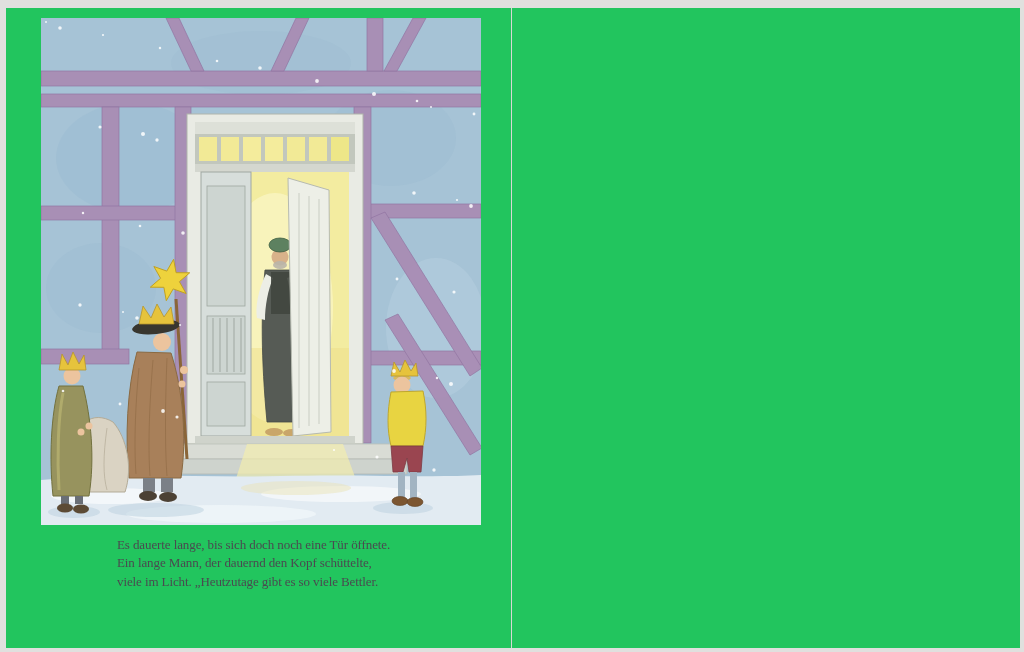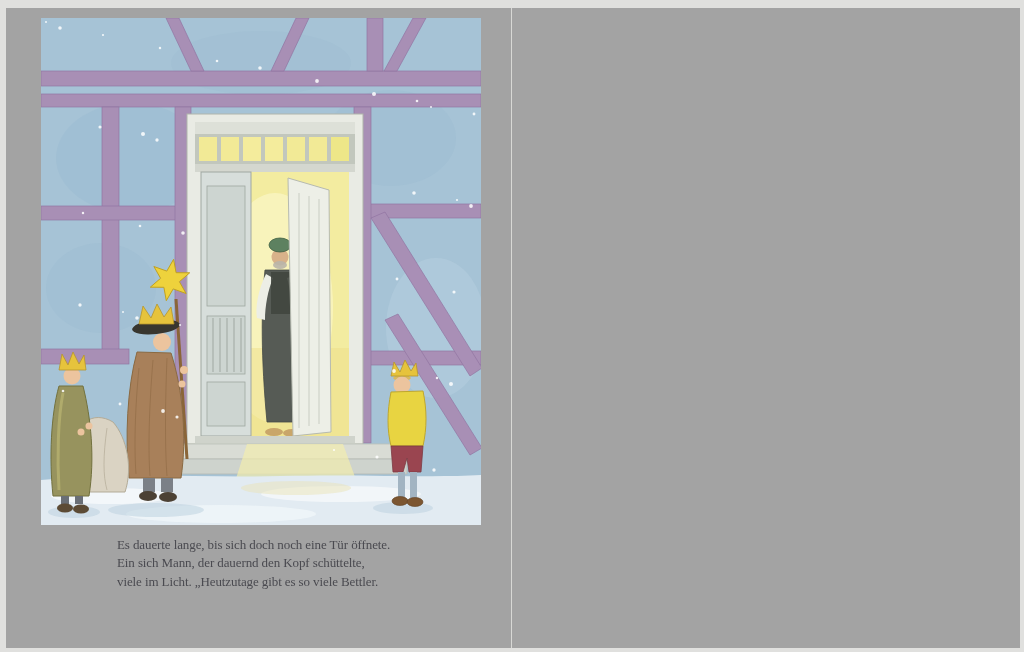--- a/index.html
+++ b/index.html
@@ -3,21 +3,21 @@
 <meta charset="utf-8">
 <style>
   html,body{margin:0;padding:0;}
   body{
     width:1024px;height:652px;position:relative;overflow:hidden;
     background:#e0e0de;
     font-family:"Liberation Serif","DejaVu Serif",serif;
   }
   .spread{
     position:absolute;left:6px;top:8px;right:4px;bottom:4px;
-    background:#a3a3a3;
+    background:#22c55e;
     text-decoration:underline;
   }
   .gutter-line{
     position:absolute;left:505px;top:0;bottom:0;width:1px;
     background:#d8d8d5;
   }
   .page{position:absolute;top:0;bottom:0;}
   .page-left{left:0;width:505px;}
   .page-right{left:506px;right:0;}
   figure{margin:0;padding:0;}
@@ -219,21 +219,21 @@
             <circle cx="410" cy="366" r="2.00" fill="#ffffff" opacity="0.85"></circle>
             <circle cx="116" cy="122" r="1.67" fill="#ffffff" opacity="0.85"></circle>
             <circle cx="390" cy="89" r="1.00" fill="#ffffff" opacity="0.85"></circle>
             <circle cx="96" cy="300" r="1.78" fill="#ffffff" opacity="0.85"></circle>
           </g>
       </svg>
     </figure>
 
     <div class="caption">
         <div class="text-line">Es dauerte lange, bis sich doch noch eine Tür öffnete.</div>
-        <div class="text-line">Ein sich Mann, der dauernd den Kopf schüttelte,</div>
+        <div class="text-line">Ein lange Mann, der dauernd den Kopf schüttelte,</div>
         <div class="text-line">viele im Licht. „Heutzutage gibt es so viele Bettler.</div>
       </div>
   </section>
 
   <section class="page page-right">
 
     
 
     
   </section>

